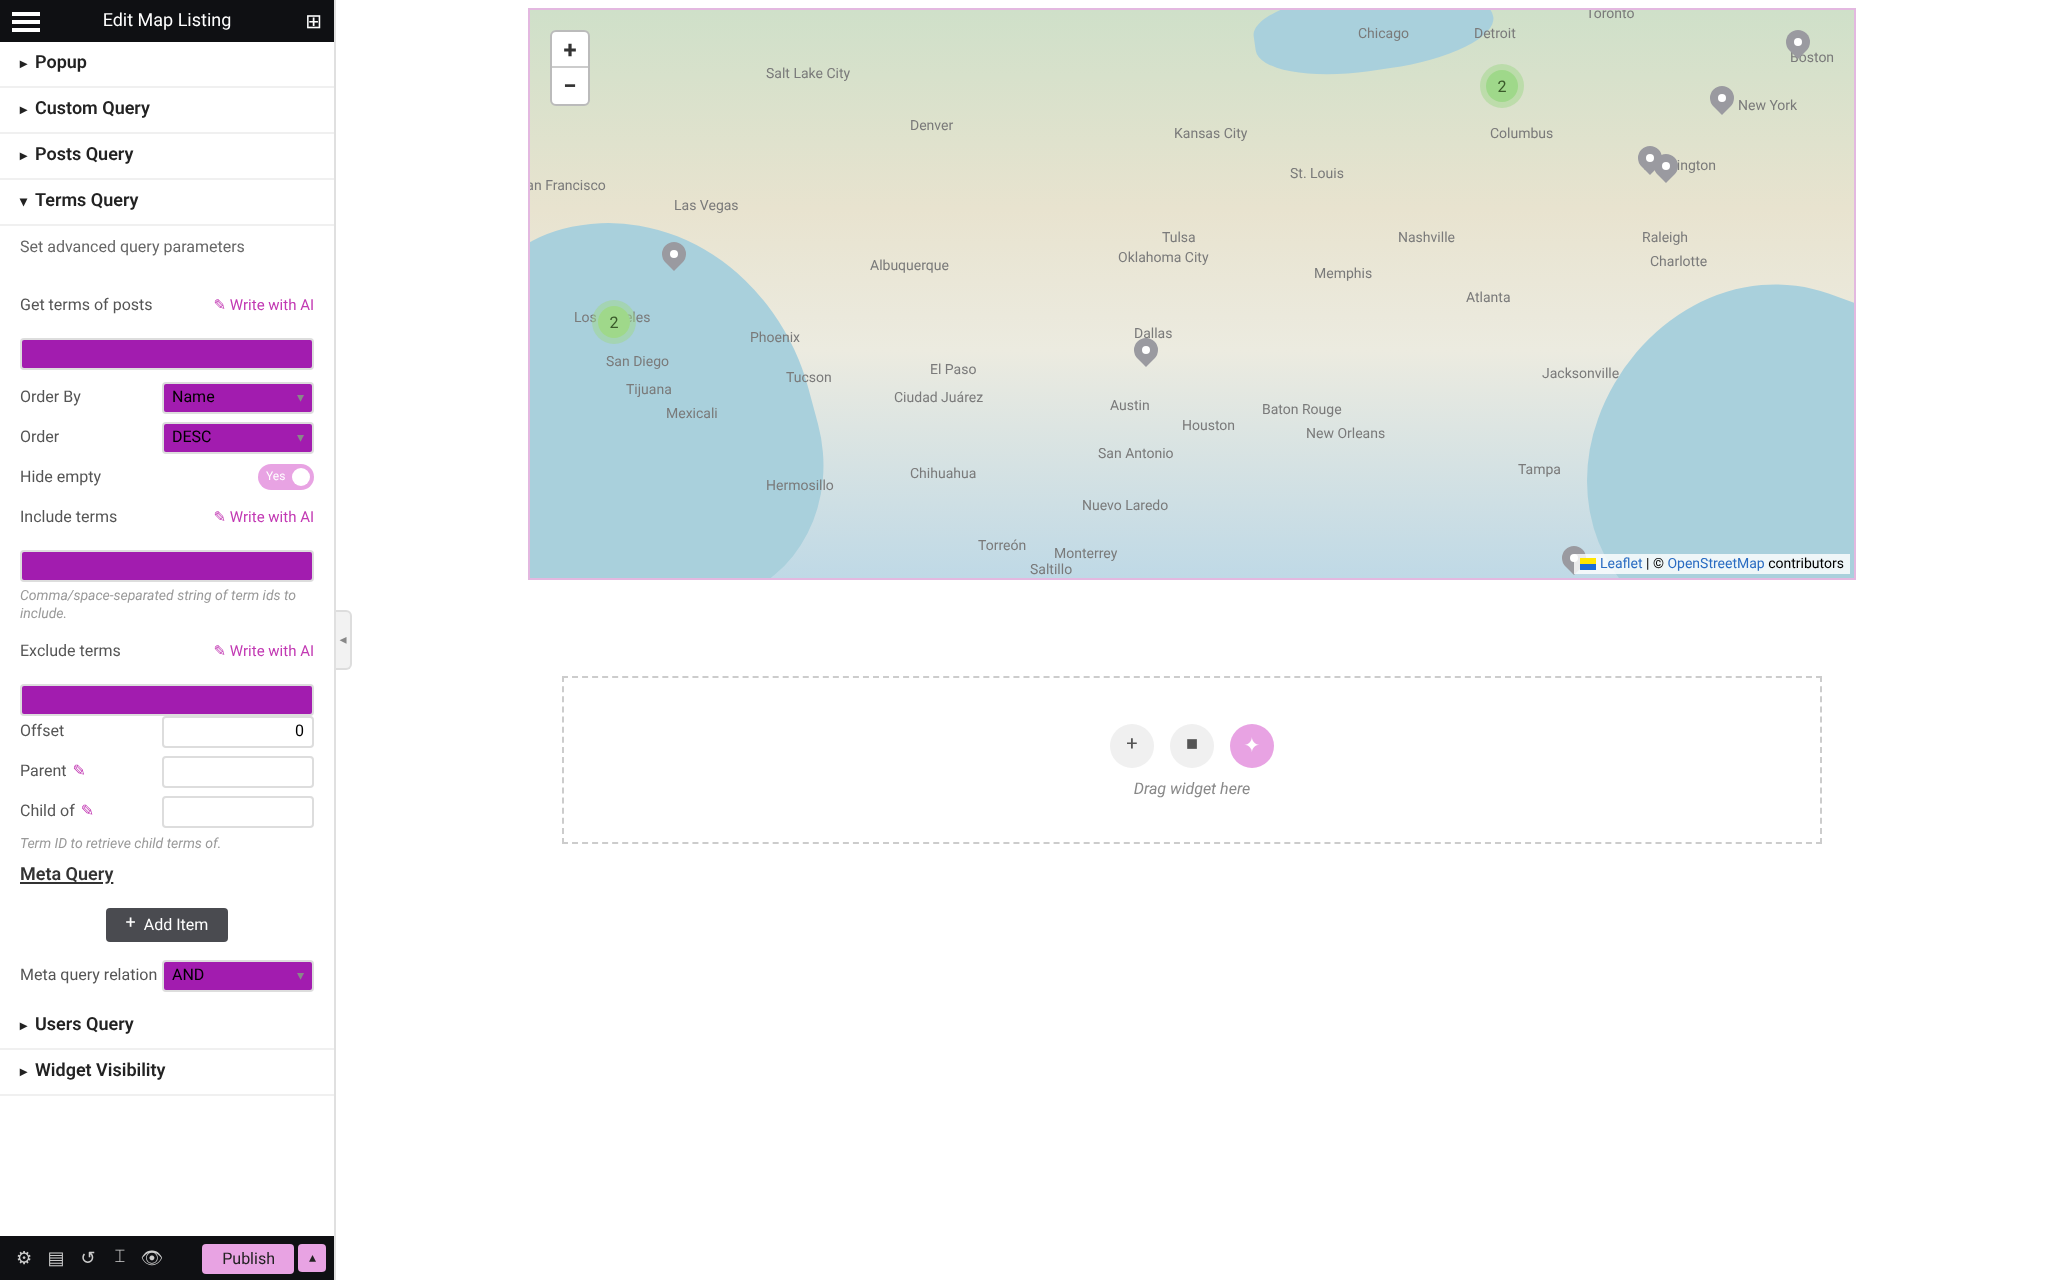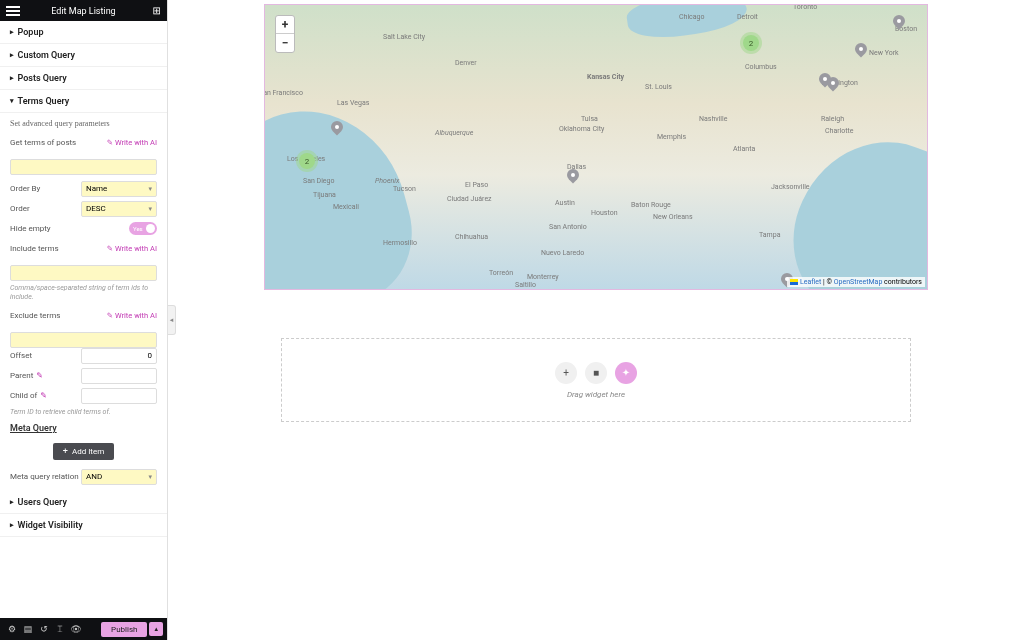--- a/index.html
+++ b/index.html
@@ -14,29 +14,29 @@
 .header { background: #0f1013; color: #fff; height: 21px; display: flex; align-items: center; padding: 0 6px; position: relative; }
 .header .burger { width: 14px; display: flex; flex-direction: column; gap: 2px; cursor: pointer; }
 .header .burger span { height: 2px; background: #fff; display: block; }
 .header .title { font-size: 9px; font-weight: 400; position: absolute; left: 50%; transform: translateX(-50%); white-space: nowrap; }
 .header .grid-icon { margin-left: auto; font-size: 10px; cursor: pointer; }
 
 .section-head { display: flex; align-items: center; padding: 6px 10px; font-size: 9px; font-weight: 600; color: #222; cursor: pointer; border-bottom: 1px solid #f0f0f0; }
 .section-head .caret { margin-right: 4px; font-size: 7px; }
 
 .section-body { padding: 6px 10px 2px; }
-.desc { font-size: 8px; color: #666; margin-bottom: 6px; font-family: Liberation Serif, serif; }
+.desc { font-size: 8px; color: #666; margin-bottom: 16px; }
 .helper { font-size: 7px; color: #999; font-style: italic; margin: 3px 0 5px; line-height: 1.3; }
 .row { display: flex; align-items: center; margin-bottom: 4px; min-height: 16px; }
 .row .label { font-size: 8px; color: #555; flex: 0 0 auto; }
 .row .ctl { margin-left: auto; }
 .writeai { color: #c239b3; font-size: 7.5px; cursor: pointer; margin-left: auto; white-space: nowrap; }
 .ai-icon { color: #c239b3; font-size: 8px; margin-left: 3px; cursor: pointer; }
 
-input.text, .select { border: 1px solid #ddd; background: #fef9c3; height: 16px; font-size: 8px; padding: 0 4px; width: 100%; border-radius: 2px; }
+input.text, .select { border: 1px solid #ddd; background: #a21caf; height: 16px; font-size: 8px; padding: 0 4px; width: 100%; border-radius: 2px; }
 input.num { border: 1px solid #ddd; background: #fff; height: 16px; font-size: 8px; padding: 0 4px; width: 76px; border-radius: 2px; text-align: right; }
 input.sm  { border: 1px solid #ddd; background: #fff; height: 16px; font-size: 8px; padding: 0 4px; width: 76px; border-radius: 2px; }
 .select { width: 76px; display: flex; align-items: center; position: relative; cursor: pointer; }
 .select::after { content: "▾"; position: absolute; right: 4px; font-size: 7px; color: #888; }
 
 .toggle { width: 28px; height: 13px; background: #e8a3e3; border-radius: 7px; position: relative; cursor: pointer; display: flex; align-items: center; }
 .toggle .lab { font-size: 6px; color: #fff; margin-left: 4px; }
 .toggle .knob { width: 9px; height: 9px; background: #fff; border-radius: 50%; position: absolute; right: 2px; top: 2px; }
 
 .subhead { font-size: 9px; font-weight: 600; color: #333; margin: 6px 0; text-decoration: underline; }
@@ -220,35 +220,35 @@
       <div>−</div>
     </div>
     <div id="cities-layer">
         <div class="city" style="left: 472px; top: 8px;">Detroit</div>
         <div class="city" style="left: 414px; top: 8px;">Chicago</div>
         <div class="city" style="left: 528px; top: -2px;">Toronto</div>
         <div class="city" style="left: 118px; top: 28px;">Salt Lake City</div>
         <div class="city" style="left: 190px; top: 54px;">Denver</div>
         <div class="city" style="left: -6px; top: 84px;">San Francisco</div>
         <div class="city" style="left: 72px; top: 94px;">Las Vegas</div>
-        <div class="city" style="left: 322px; top: 68px; font-weight: bold;">Kansas City</div>
+        <div class="city" style="left: 322px; top: 58px;">Kansas City</div>
         <div class="city" style="left: 380px; top: 78px;">St. Louis</div>
         <div class="city" style="left: 556px; top: 74px;">Washington</div>
         <div class="city" style="left: 434px; top: 110px;">Nashville</div>
         <div class="city" style="left: 532px; top: 122px; padding-left: 28px;">Charlotte</div>
         <div class="city" style="left: 556px; top: 110px;">Raleigh</div>
         <div class="city" style="left: 468px; top: 140px;">Atlanta</div>
         <div class="city" style="left: 22px; top: 150px;">Los Angeles</div>
         <div class="city" style="left: 38px; top: 172px;">San Diego</div>
-        <div class="city" style="left: 110px; top: 172px; font-style: italic;">Phoenix</div>
+        <div class="city" style="left: 110px; top: 160px;">Phoenix</div>
         <div class="city" style="left: 128px; top: 180px;">Tucson</div>
         <div class="city" style="left: 48px; top: 186px;">Tijuana</div>
         <div class="city" style="left: 184px; top: 176px; margin-left: 16px;">El Paso</div>
         <div class="city" style="left: 182px; top: 190px;">Ciudad Juárez</div>
-        <div class="city" style="left: 170px; top: 124px; font-style: italic;">Albuquerque</div>
+        <div class="city" style="left: 170px; top: 124px;">Albuquerque</div>
         <div class="city" style="left: 294px; top: 120px;">Oklahoma City</div>
         <div class="city" style="left: 316px; top: 110px;">Tulsa</div>
         <div class="city" style="left: 302px; top: 158px;">Dallas</div>
         <div class="city" style="left: 290px; top: 194px;">Austin</div>
         <div class="city" style="left: 326px; top: 204px;">Houston</div>
         <div class="city" style="left: 284px; top: 218px;">San Antonio</div>
         <div class="city" style="left: 388px; top: 208px;">New Orleans</div>
         <div class="city" style="left: 366px; top: 196px;">Baton Rouge</div>
         <div class="city" style="left: 392px; top: 128px;">Memphis</div>
         <div class="city" style="left: 506px; top: 178px;">Jacksonville</div>

